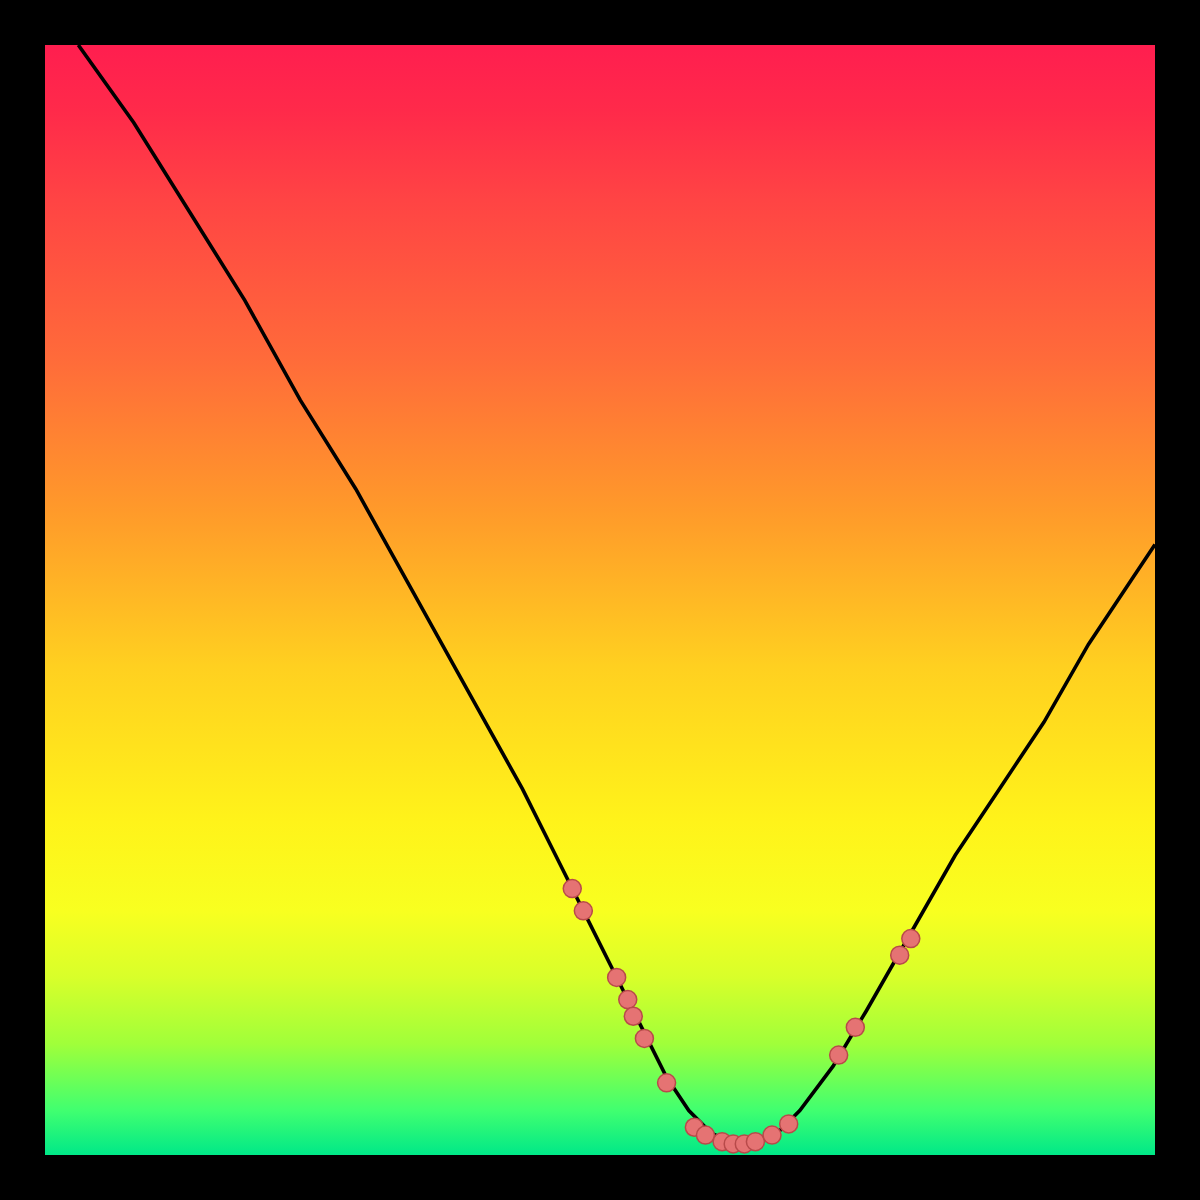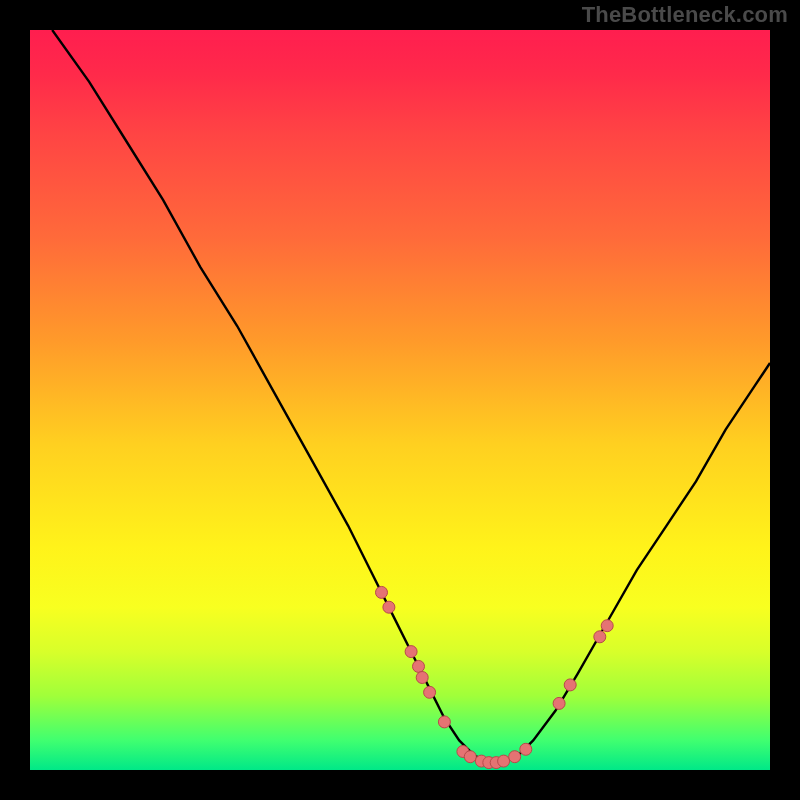--- a/index.html
+++ b/index.html
@@ -46,21 +46,20 @@
     position: absolute;
     left: 0;
     top: 0;
     width: 100%;
     height: 100%;
   }
 </style>
 </head>
 <body>
 <div class="frame">
-  <div class="watermark">TheBottleneck.com</div>
   <div class="plot-area">
     <svg class="curve" viewBox="0 0 740 740" preserveAspectRatio="none">
       <path id="curve-path" fill="none" stroke="#000000" stroke-width="2.4" d="M22.2 0.0 L59.2 51.8 L96.2 111.0 L133.2 170.2 L170.2 236.8 L207.2 296.0 L244.2 362.6 L281.2 429.2 L318.2 495.8 L340.4 540.2 L362.6 584.6 L384.8 629.0 L399.6 658.6 L414.4 688.2 L429.2 710.4 L444.0 725.2 L458.8 732.6 L473.6 732.6 L488.4 725.2 L503.2 710.4 L525.4 680.8 L547.6 643.8 L577.2 592.0 L606.8 540.2 L636.4 495.8 L666.0 451.4 L695.6 399.6 L725.2 355.2 L740.0 333.0"></path>
       <g id="dots">
           <circle cx="351.5" cy="562.4" r="6" fill="#e57373" stroke="#b84a4a" stroke-width="1"></circle>
           <circle cx="358.9" cy="577.2" r="6" fill="#e57373" stroke="#b84a4a" stroke-width="1"></circle>
           <circle cx="381.1" cy="621.6" r="6" fill="#e57373" stroke="#b84a4a" stroke-width="1"></circle>
           <circle cx="388.5" cy="636.4" r="6" fill="#e57373" stroke="#b84a4a" stroke-width="1"></circle>
           <circle cx="392.2" cy="647.5" r="6" fill="#e57373" stroke="#b84a4a" stroke-width="1"></circle>
           <circle cx="399.6" cy="662.3" r="6" fill="#e57373" stroke="#b84a4a" stroke-width="1"></circle>

